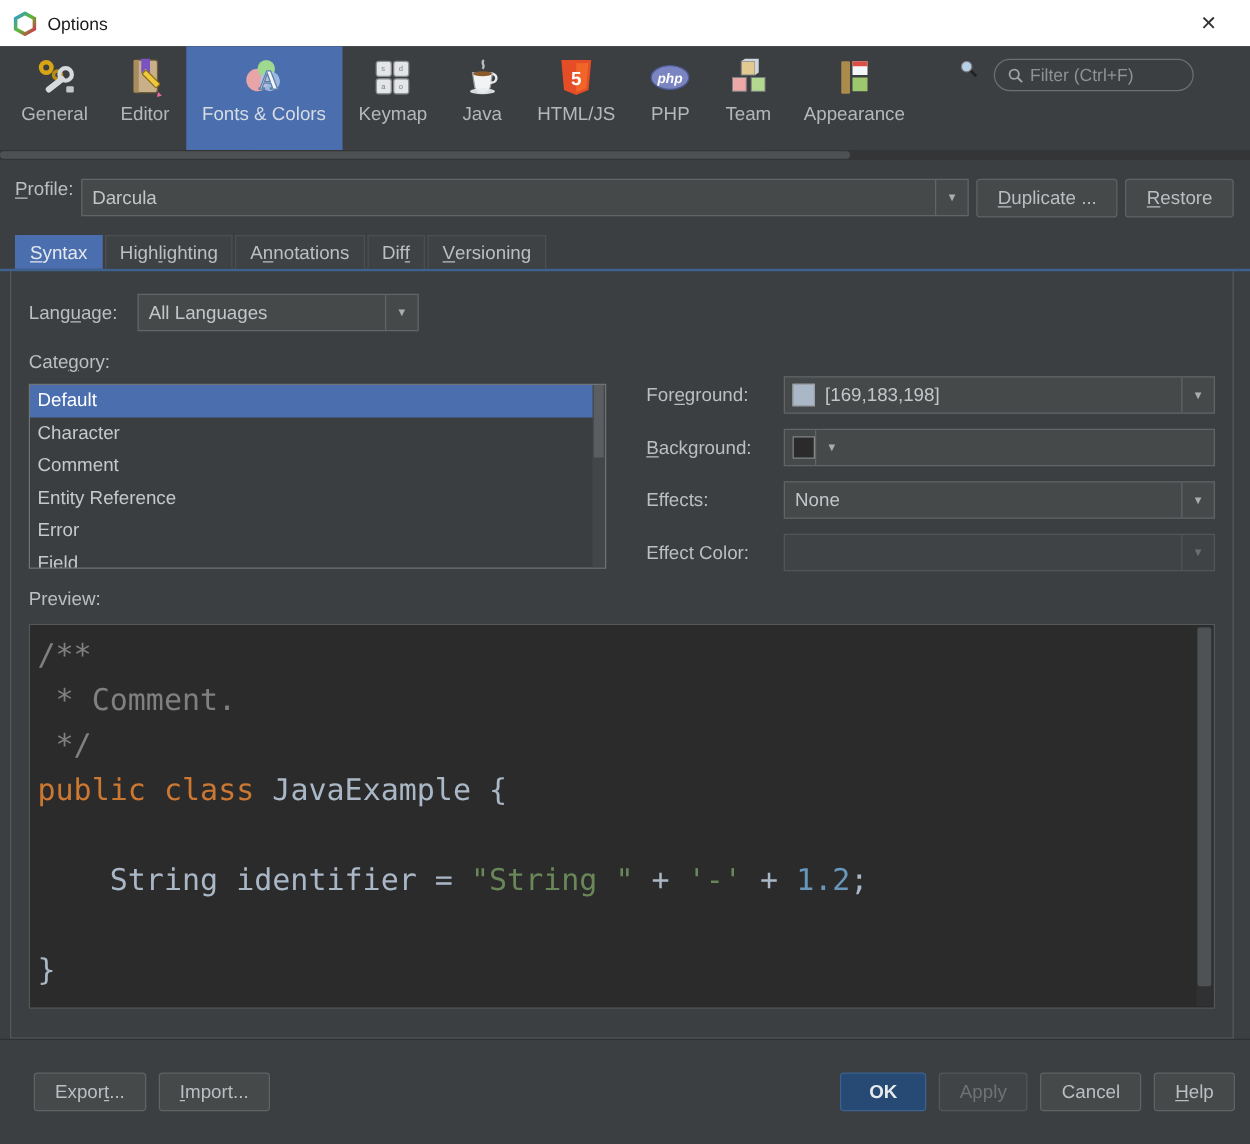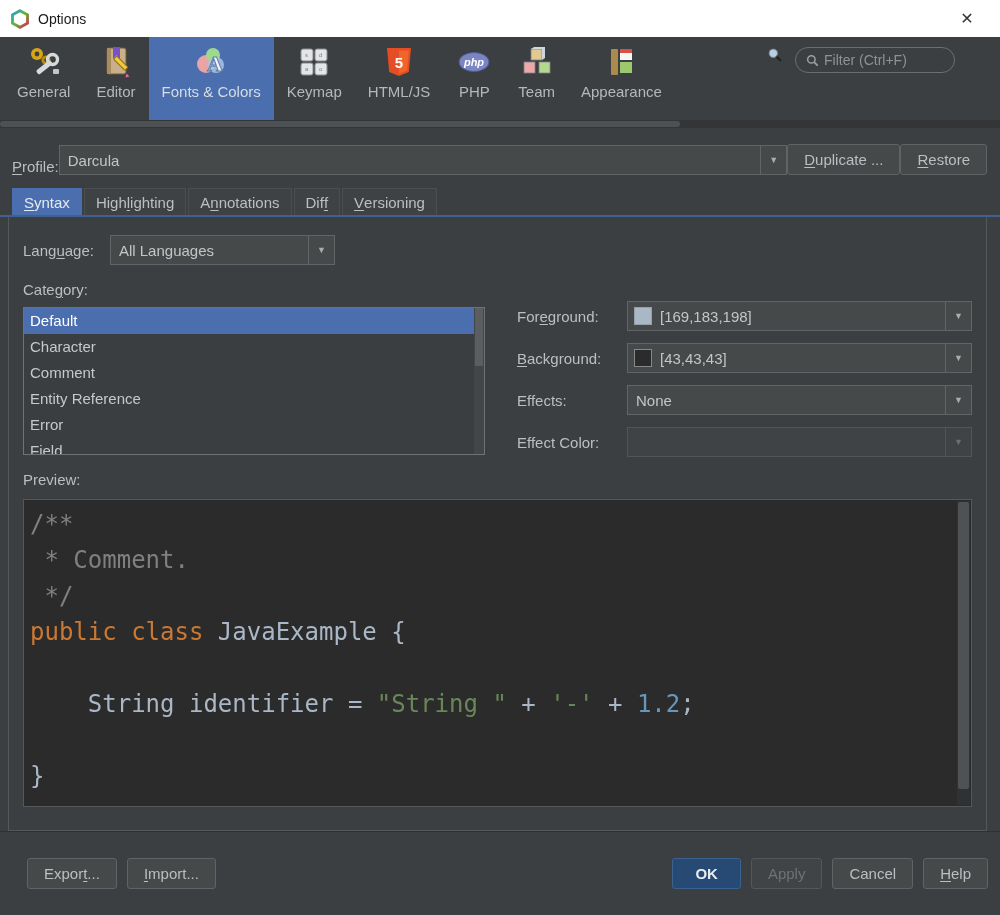--- a/index.html
+++ b/index.html
@@ -29,21 +29,21 @@
                 align-items:center; padding:0 10px; gap:5px; background:#3c3f41; }
   .filter-box input { flex:1; background:transparent; border:none; outline:none; color:#c7cacc;
                       font-size:14px; font-family:"Liberation Sans",sans-serif; min-width:0; }
   .filter-box input::placeholder { color:#8e9294; }
 
   .toolbar-scroll { height:8px; background:#333537; position:relative; flex:none; }
   .toolbar-scroll .thumb { position:absolute; left:0; top:1px; height:6px; width:680px;
                            background:#4d5153; border-radius:3px; }
 
   
-  .profile-row { display:flex; align-items:flex-end; margin:15px 13px 0 12px; gap:0; height:32px; flex:none; }
+  .profile-row { display:flex; align-items:flex-start; margin:15px 13px 0 12px; gap:6px; height:32px; flex:none; }
   .form-label { font-size:15px; color:#bcbfc2; white-space:nowrap; }
   .combo { height:30px; background:#45494a; border:1px solid #616567; display:flex; align-items:center; }
   .combo .combo-value { flex:1; padding:0 8px; font-size:15px; color:#c3c6c8; white-space:nowrap;
                         overflow:hidden; }
   .combo .combo-arrow { width:26px; align-self:stretch; border-left:1px solid #616567; display:flex;
                         align-items:center; justify-content:center; color:#a9adb0; font-size:9px; }
   .profile-combo { flex:1; }
   .btn { height:31px; background:#45494a; border:1px solid #5f6365; border-radius:3px; color:#bcbfc2;
          font-size:15px; padding:0 16px; font-family:"Liberation Sans",sans-serif; white-space:nowrap; }
 
@@ -181,20 +181,32 @@
                 <text x="8" y="26">a</text>
                 <text x="22" y="26">o</text>
               </g>
             </svg>
           </div>
           <div class="tb-label">Keymap</div>
         </div>
         <div class="tb-item">
           <div class="tb-icon">
             <svg width="34" height="34" viewBox="0 0 34 34">
+              <path d="M18 3 c-3 3 2 4 -1 7" stroke="#b9bcbf" stroke-width="1.8" fill="none"></path>
+              <path d="M9 13 h16 l-1.5 10 a6 6 0 0 1 -13 0 z" fill="#f2f3f4" stroke="#9b9ea1"></path>
+              <path d="M25 14 a4 3.5 0 1 1 -2 7" fill="none" stroke="#e8eaec" stroke-width="2"></path>
+              <ellipse cx="17" cy="14" rx="7.5" ry="2" fill="#8a5a2d"></ellipse>
+              <ellipse cx="17" cy="28" rx="10" ry="2.4" fill="#e8eaec" opacity="0.9"></ellipse>
+            </svg>
+          </div>
+          <div class="tb-label">Java</div>
+        </div>
+        <div class="tb-item">
+          <div class="tb-icon">
+            <svg width="34" height="34" viewBox="0 0 34 34">
               <path d="M5 3 h24 l-2.2 24 -9.8 4 -9.8 -4 z" fill="#e44d26"></path>
               <path d="M17 5.5 v23.3 l8 -3.2 1.8 -20.1 z" fill="#f16529"></path>
               <text x="17" y="23" font-size="15" font-weight="bold" font-family="Liberation Sans,sans-serif" fill="#ffffff" text-anchor="middle">5</text>
             </svg>
           </div>
           <div class="tb-label">HTML/JS</div>
         </div>
         <div class="tb-item">
           <div class="tb-icon">
             <svg width="34" height="34" viewBox="0 0 34 34">
@@ -308,21 +320,20 @@
               <span class="combo-arrow">▼</span>
             </div>
           </div>
         </div>
 
         <div class="field-row">
           <span class="form-label"><u>B</u>ackground:</span>
           <div class="field-control">
             <div class="combo field-combo">
               <span class="swatch" style="border-color: rgb(133, 137, 140); background: rgb(43, 43, 43);"></span>
-              <span class="combo-value">[43,43,43]</span>
               <span class="combo-arrow">▼</span>
             </div>
           </div>
         </div>
 
         <div class="field-row">
           <span class="form-label">Effects:</span>
           <div class="field-control">
             <div class="combo field-combo">
               <span class="combo-value">None</span>

